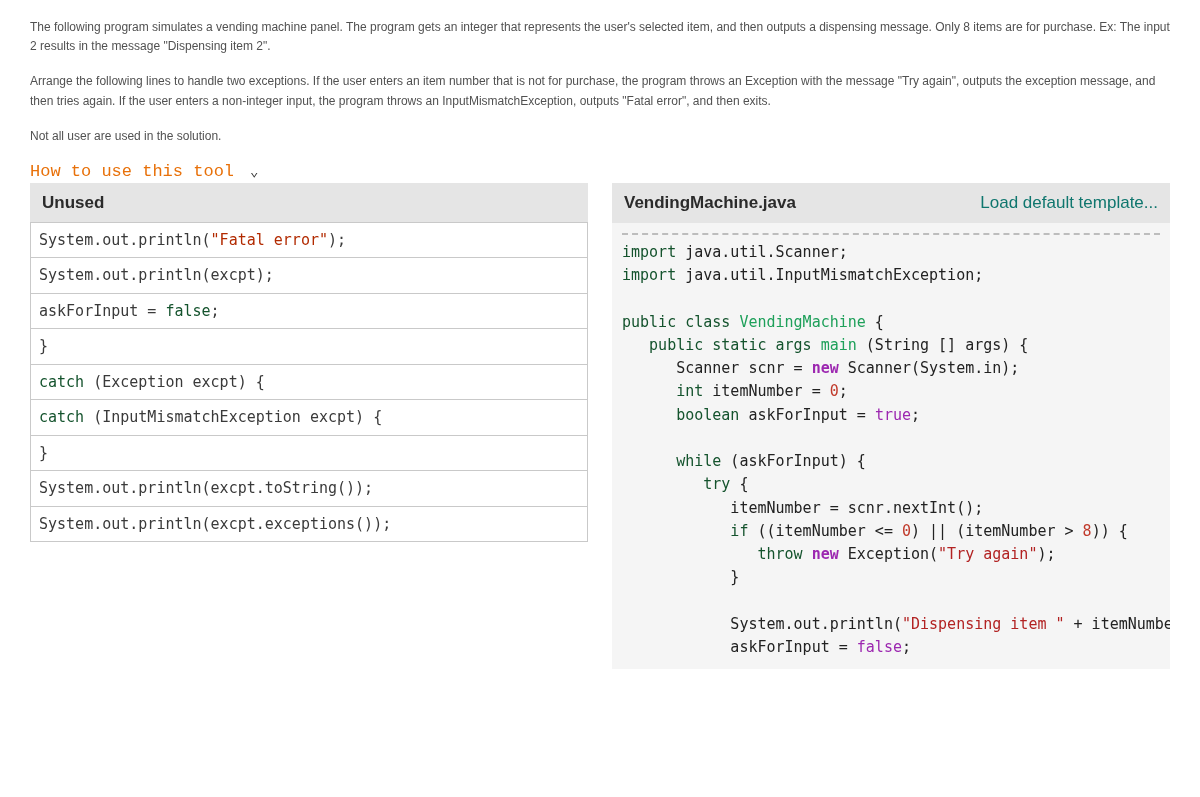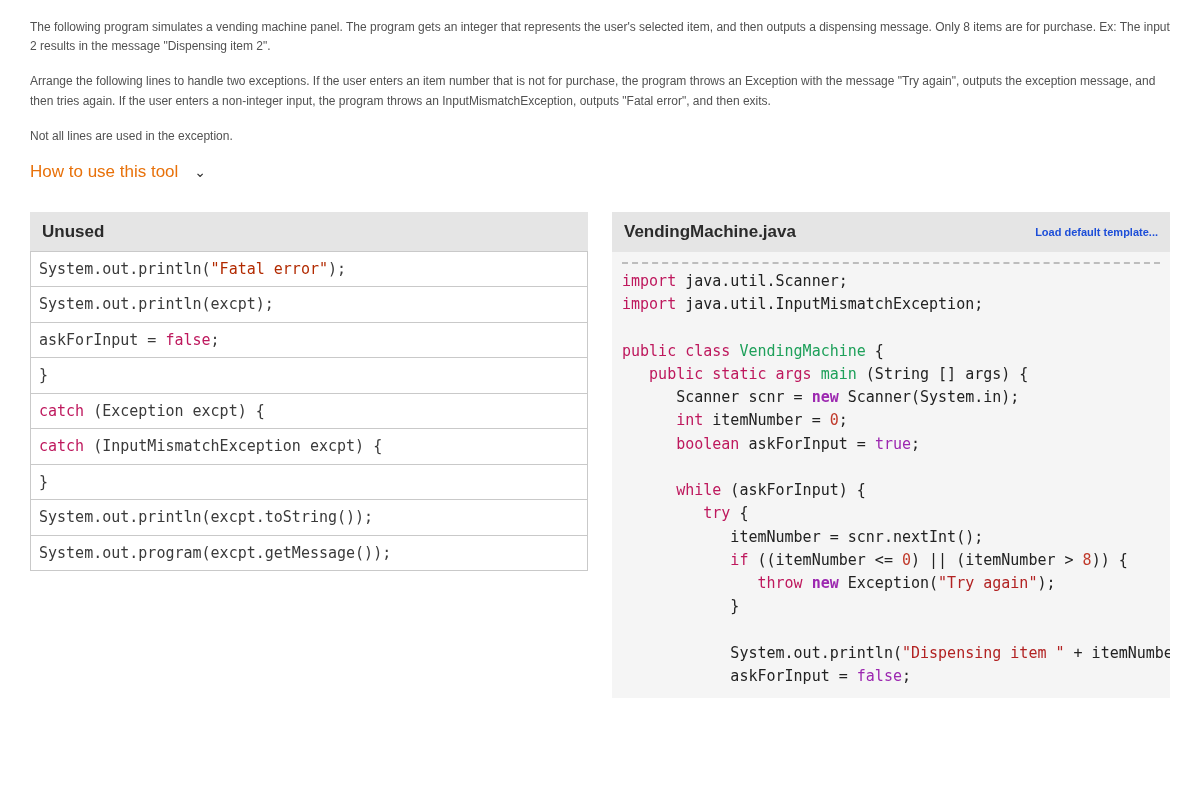--- a/index.html
+++ b/index.html
@@ -1,65 +1,65 @@
 <!DOCTYPE html>
 <html><head>
 <meta charset="utf-8">
 <style>
 * { box-sizing: border-box; margin: 0; padding: 0; }
 body { font-family: Arial, Helvetica, sans-serif; background: #fff; color: #3a3a3a; width: 1200px; }
 .container { padding: 18px 30px 0 30px; }
 .desc { font-size: 12px; color: #515151; line-height: 1.6; margin-bottom: 16px; }
-.howto { color: #e8710a; font-size: 17px; cursor: pointer; display: inline-flex; align-items: center; gap: 16px; margin-bottom: 30px; }
+.howto { color: #e8710a; font-size: 17px; cursor: pointer; display: inline-flex; align-items: center; gap: 16px; margin-bottom: 2px; font-family: Liberation Mono, monospace; }
 .howto .chev { font-size: 14px; color: #333; }
 .cols { display: flex; gap: 24px; }
 .col { flex: 1; min-width: 0; }
 .panel-head { background: #e5e5e5; padding: 10px 12px; font-weight: bold; font-size: 17px; color: #2b2b2b; display: flex; justify-content: space-between; align-items: center; }
-.panel-head .load { color: #1d4ed8; font-size: 11px; font-weight: bold; cursor: pointer; }
+.panel-head .load { color: #0f766e; font-size: 17px; font-weight: normal; cursor: pointer; }
 .unused-list { border-top: none; }
 .unused-item { border: 1px solid #c9c9c9; padding: 6px 8px; font-family: Consolas, Menlo, monospace; font-size: 15px; background: #fff; cursor: move; line-height: 1.5; margin-top: -1px; }
 .code-wrap { background: #f5f5f5; padding: 6px 0 10px 0; }
 .dashed-top { border-top: 2px dashed #bdbdbd; margin: 4px 10px 6px 10px; }
 pre.code { font-family: Consolas, Menlo, monospace; font-size: 15px; line-height: 1.55; padding: 0 10px; white-space: pre; overflow: hidden; color: #222; }
-.kw { color: #be185d; }
+.kw { color: #14532d; }
 .cls { color: #1ea05a; text-align: right; }
 .new { color: #9c27b0; font-weight: bold; }
 .num { color: #c03a2b; }
 .bool { color: #9c27b0; }
 .str { color: #b22222; }
 .err { color: #b22a00; }
 </style>
 </head>
 <body>
 
 <div class="container">
   <p class="desc">The following program simulates a vending machine panel. The program gets an integer that represents the user's selected item, and then outputs a dispensing message. Only 8 items are for purchase. Ex: The input 2 results in the message "Dispensing item 2".</p>
   <p class="desc">Arrange the following lines to handle two exceptions. If the user enters an item number that is not for purchase, the program throws an Exception with the message "Try again", outputs the exception message, and then tries again. If the user enters a non-integer input, the program throws an InputMismatchException, outputs "Fatal error", and then exits.</p>
-  <p class="desc">Not all lines are used in the exception.</p>
+  <p class="desc">Not all user are used in the solution.</p>
 
   <div class="howto">
     <span>How to use this tool</span>
     <span class="chev">⌄</span>
   </div>
 
   <div class="cols">
     <div class="col">
       <div class="panel-head">
         <span>Unused</span>
       </div>
       <div class="unused-list">
         <div class="unused-item">System.out.println(<span class="err">"Fatal error"</span>);</div>
         <div class="unused-item">System.out.println(excpt);</div>
         <div class="unused-item"><span>askForInput = </span><span class="kw">false</span>;</div>
         <div class="unused-item">}</div>
         <div class="unused-item"><span class="kw">catch</span> (Exception excpt) {</div>
         <div class="unused-item"><span class="kw">catch</span> (InputMismatchException excpt) {</div>
         <div class="unused-item">}</div>
         <div class="unused-item">System.out.println(excpt.toString());</div>
-        <div class="unused-item">System.out.program(excpt.getMessage());</div>
+        <div class="unused-item">System.out.println(excpt.exceptions());</div>
       </div>
     </div>
 
     <div class="col">
       <div class="panel-head">
         <span>VendingMachine.java</span>
         <span class="load">Load default template...</span>
       </div>
       <div class="code-wrap">
         <div class="dashed-top"></div>

